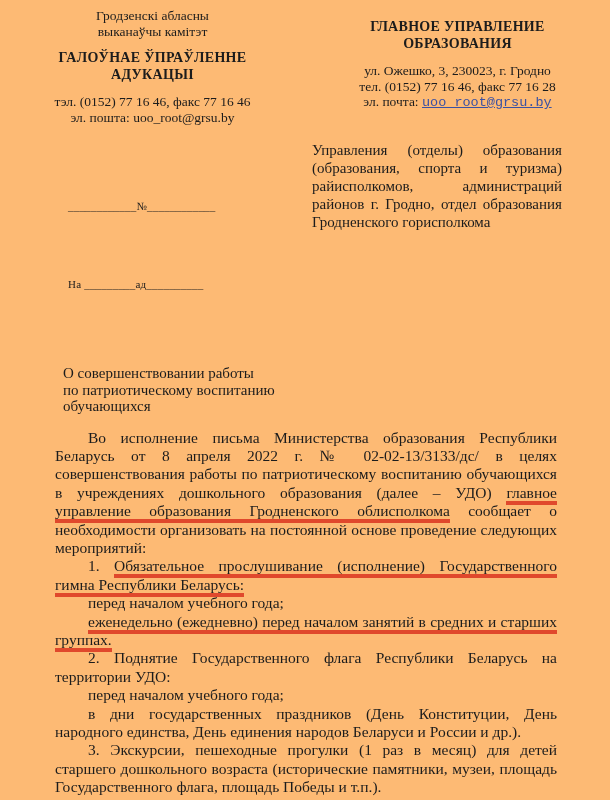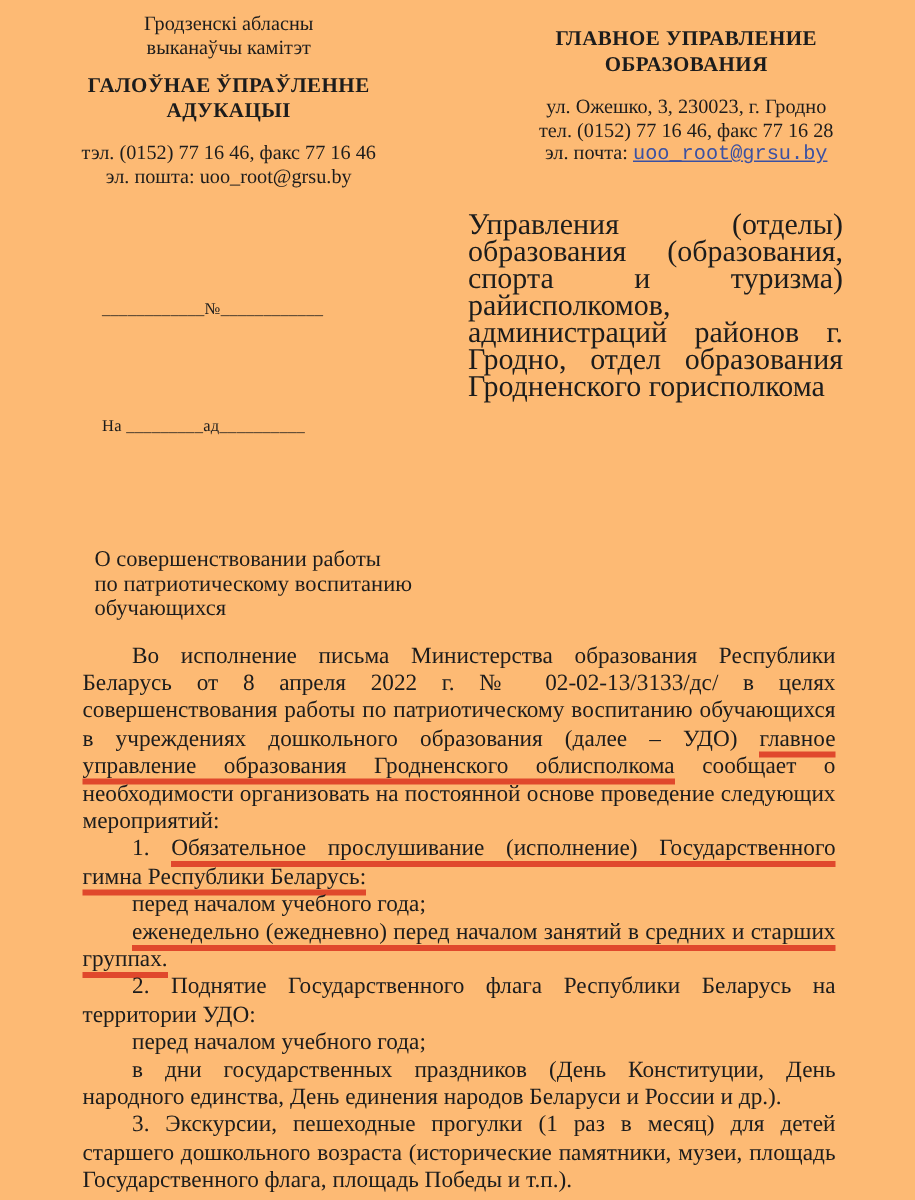--- a/index.html
+++ b/index.html
@@ -41,21 +41,21 @@
     margin-left:68px;
     font-size:11px;
     line-height:26px;
     white-space:pre;
     letter-spacing:.2px;
   }
   .addressee{
     margin-left:auto;
     margin-right:48px;
     width:250px;
-    font-size:20px;
+    font-size:15px;
     line-height:18px;
     text-align:justify;
   }
 
   
   .subject{
     margin:16px 0 10px 63px;
     width:230px;
     font-size:15px;
     line-height:16.5px;

